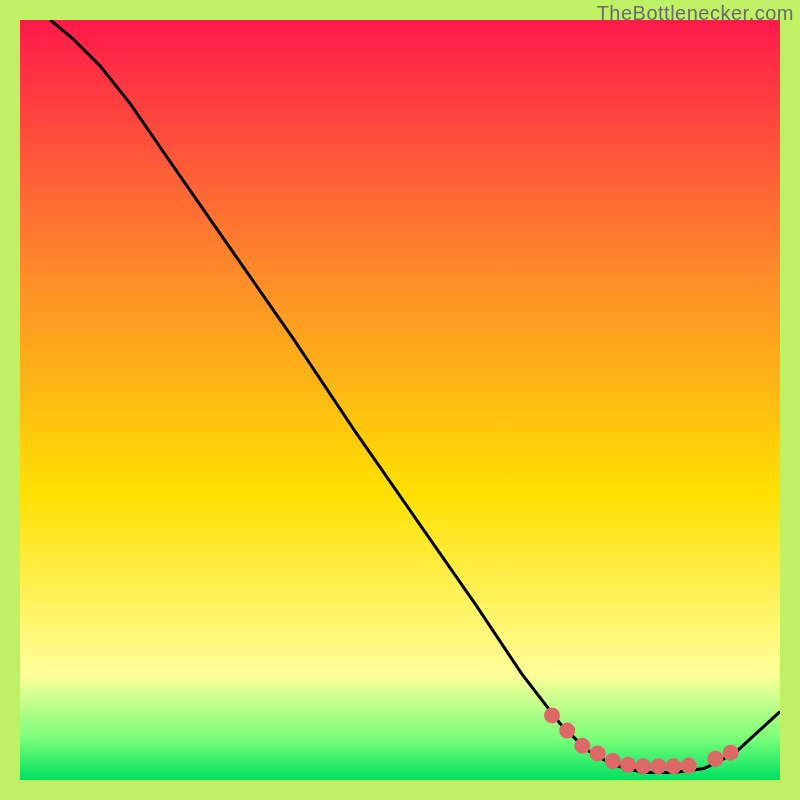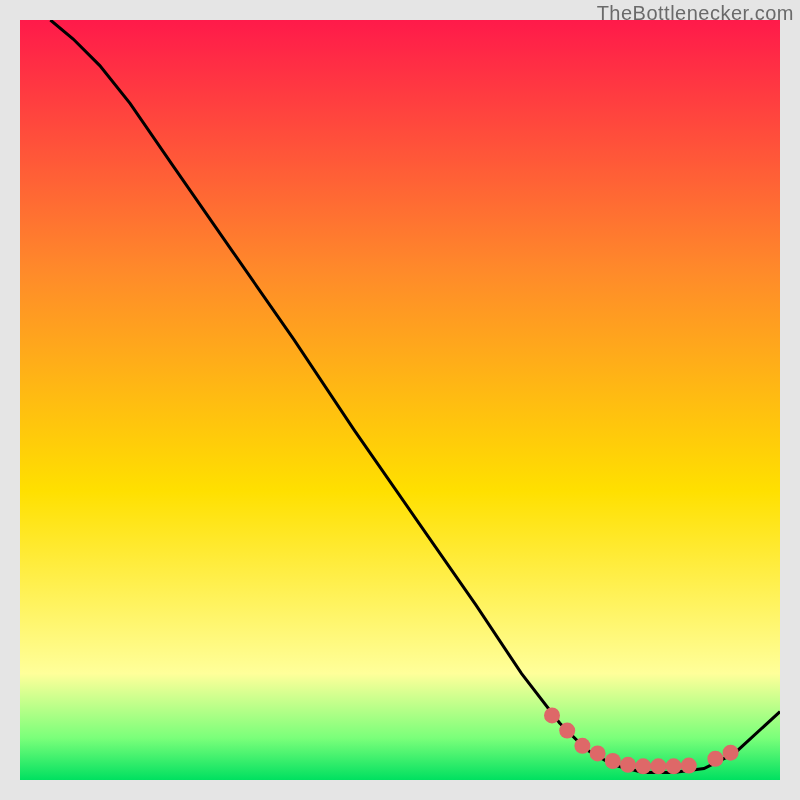--- a/index.html
+++ b/index.html
@@ -8,21 +8,21 @@
     width: 800px;
     height: 800px;
     background: #000;
     overflow: hidden;
     font-family: Arial, Helvetica, sans-serif;
   }
   .stage {
     position: relative;
     width: 800px;
     height: 800px;
-    background: #e5e5e5;
+    background: #bef264;
   }
   
   .plot {
     position: absolute;
     left: 20px;
     top: 20px;
     width: 760px;
     height: 760px;
     overflow: hidden;
   }

